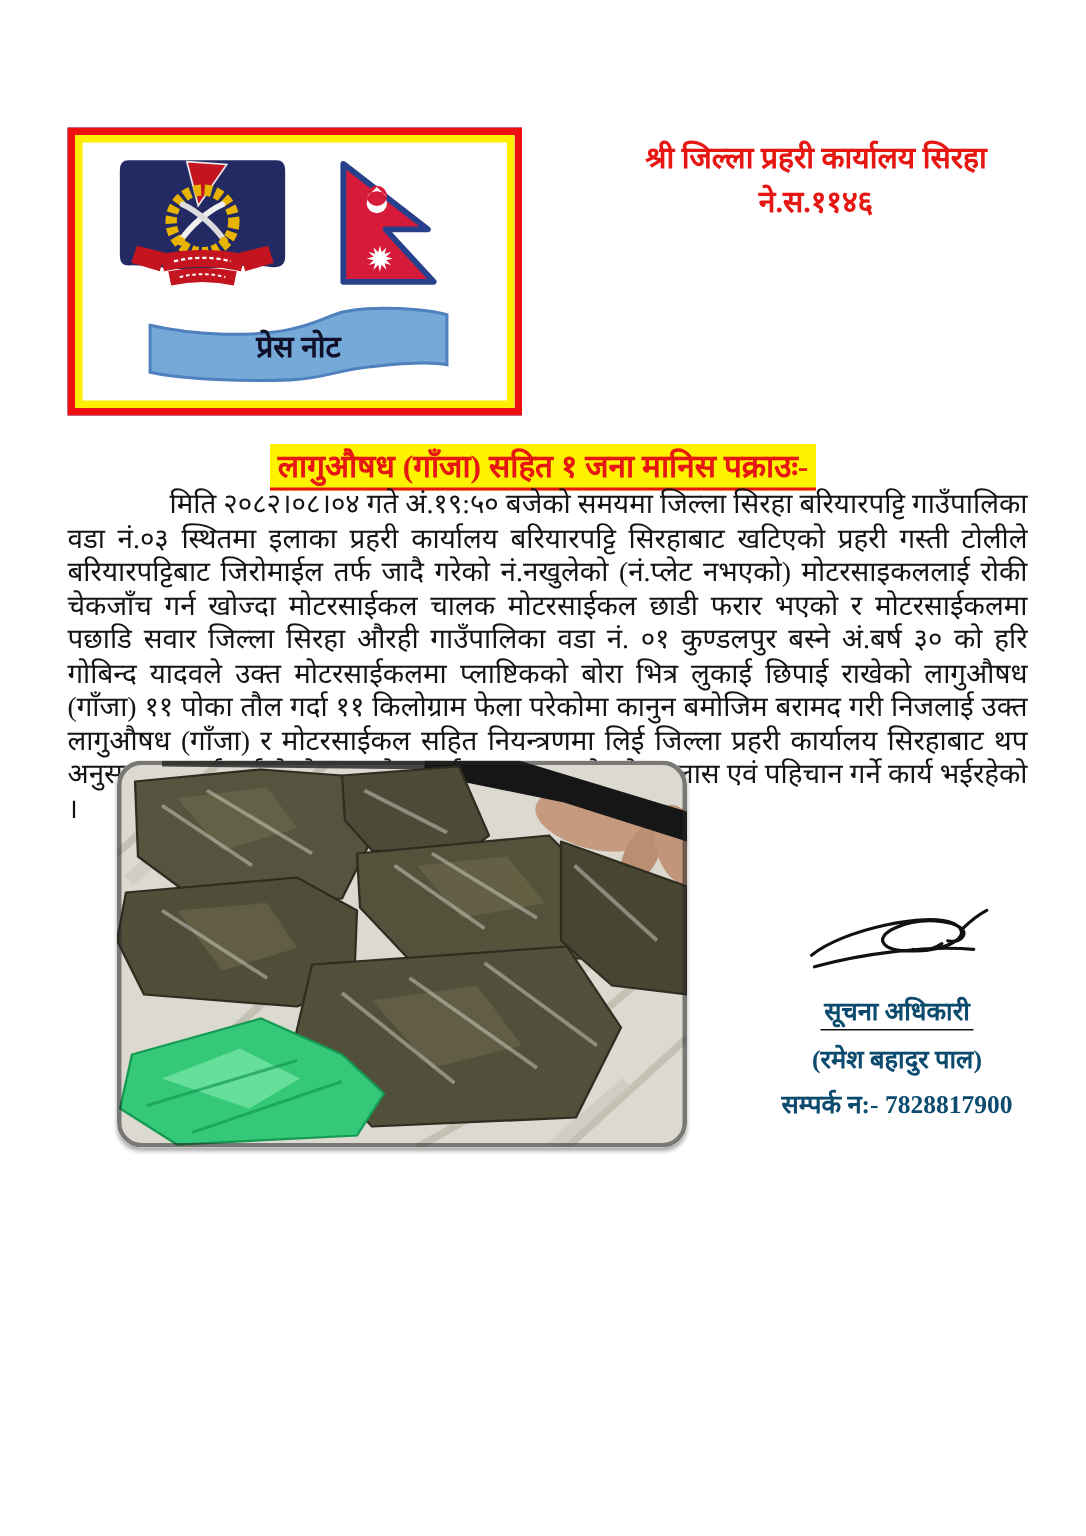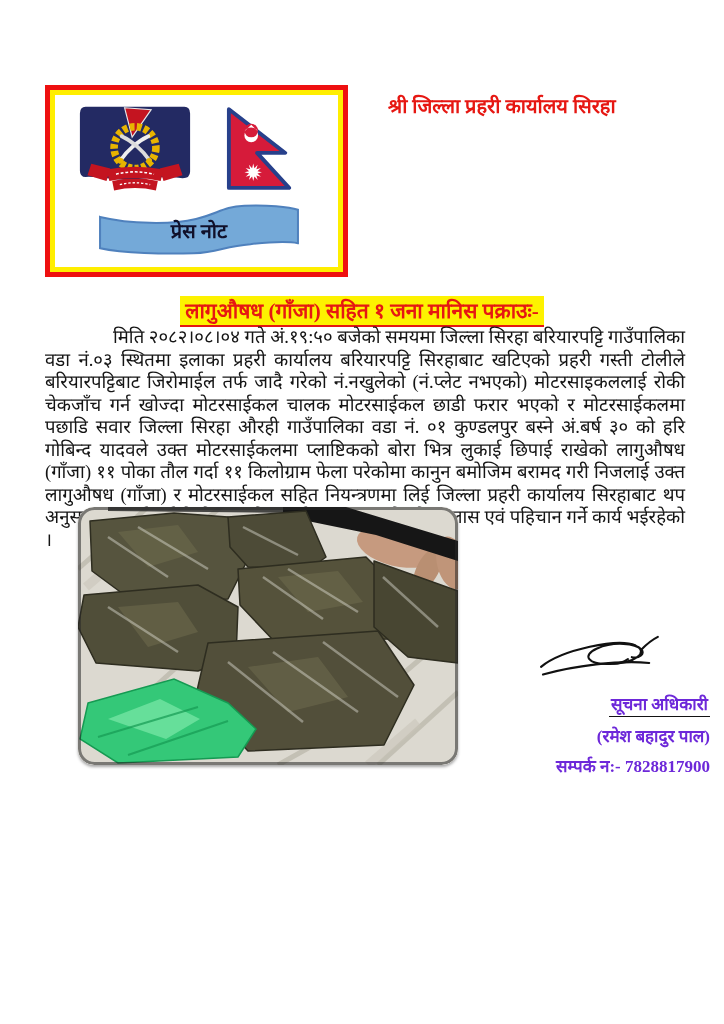--- a/index.html
+++ b/index.html
@@ -23,21 +23,21 @@
   .nepal-flag{position:absolute;left:170px;top:11px;width:68px;height:88px;}
   .press-banner{position:absolute;left:40px;top:105px;width:208px;height:56px;}
   .press-banner svg{position:absolute;inset:0;}
   .press-banner .banner-label{
     position:absolute;inset:0;display:flex;align-items:center;justify-content:center;
     font-size:20px;font-weight:bold;color:#10102a;padding-top:4px;
   }
   
   .office-head{
     position:absolute;left:388px;top:92px;width:312px;
-    color:#e61712;font-weight:bold;
+    text-align:center;color:#e61712;font-weight:bold;
     font-size:20px;line-height:29px;
   }
   
   .press-title-row{position:absolute;left:0;top:296px;width:724px;text-align:center;}
   .press-title{
     display:inline-block;background:#fdf200;color:#e61712;
     font-size:21px;font-weight:bold;padding:0 5px 1px 5px;
     border-bottom:2px solid #e61712;
   }
   
@@ -47,22 +47,22 @@
     text-align:justify;text-indent:68px;
   }
   
   .photo-frame{
     position:absolute;left:78px;top:507px;width:380px;height:258px;
     border-radius:16px;overflow:hidden;box-shadow:0 2px 3px rgba(0,0,0,.35);
   }
   .photo-frame svg{display:block;}
   
   .sign-block{
-    position:absolute;left:486px;top:634px;width:224px;
-    text-align:right;color:#6d28d9;font-weight:bold;font-size:17px;
+    position:absolute;left:486px;top:604px;width:224px;
+    text-align:center;color:#0c4a6e;font-weight:bold;font-size:17px;
   }
   .sig-scribble{display:block;margin:0 auto 2px auto;}
   .sign-post{display:inline-block;border-bottom:1.6px solid #121212;padding:0 2px 1px 2px;}
   .sign-line{margin-top:7px;}
 </style>
 </head>
 <body>
 
 <div class="page">
 
@@ -102,20 +102,21 @@
           <path d="M5,16 C35,23 75,24 100,18 C122,13 126,6 148,5 C170,4 192,6 201,9 L201,42 C190,40 172,41 154,43 C128,45 122,51 98,52 C68,53 28,52 5,47 Z" fill="#74a9d8" stroke="#4f81bd" stroke-width="2"></path>
         </svg>
         <div class="banner-label">प्रेस नोट</div>
       </div>
 
     </div>
   </div>
 
   <div class="office-head">
     <div>श्री जिल्ला प्रहरी कार्यालय सिरहा</div>
+    <div>ने.स.११४६</div>
   </div>
 
   <div class="press-title-row">
     <span class="press-title">लागुऔषध (गाँजा) सहित १ जना मानिस पक्राउः-</span>
   </div>
 
   <div class="body-text">मिति २०८२।०८।०४ गते अं.१९:५० बजेको समयमा जिल्ला सिरहा बरियारपट्टि गाउँपालिका वडा नं.०३ स्थितमा इलाका प्रहरी कार्यालय बरियारपट्टि सिरहाबाट खटिएको प्रहरी गस्ती टोलीले बरियारपट्टिबाट जिरोमाईल तर्फ जादै गरेको नं.नखुलेको (नं.प्लेट नभएको) मोटरसाइकललाई रोकी चेकजाँच गर्न खोज्दा मोटरसाईकल चालक मोटरसाईकल छाडी फरार भएको र मोटरसाईकलमा पछाडि सवार जिल्ला सिरहा औरही गाउँपालिका वडा नं. ०१ कुण्डलपुर बस्ने अं.बर्ष ३० को हरि गोबिन्द यादवले उक्त मोटरसाईकलमा प्लाष्टिकको बोरा भित्र लुकाई छिपाई राखेको लागुऔषध (गाँजा) ११ पोका तौल गर्दा ११ किलोग्राम फेला परेकोमा कानुन बमोजिम बरामद गरी निजलाई उक्त लागुऔषध (गाँजा) र मोटरसाईकल सहित नियन्त्रणमा लिई जिल्ला प्रहरी कार्यालय सिरहाबाट थप अनुसन्धान कार्य भईरहेको तथा मोटरसाईकल चालकको खोजतलास एवं पहिचान गर्ने कार्य भईरहेको ।</div>
 
   <div class="photo-frame">
     <svg width="380" height="258" viewBox="0 0 380 258">

